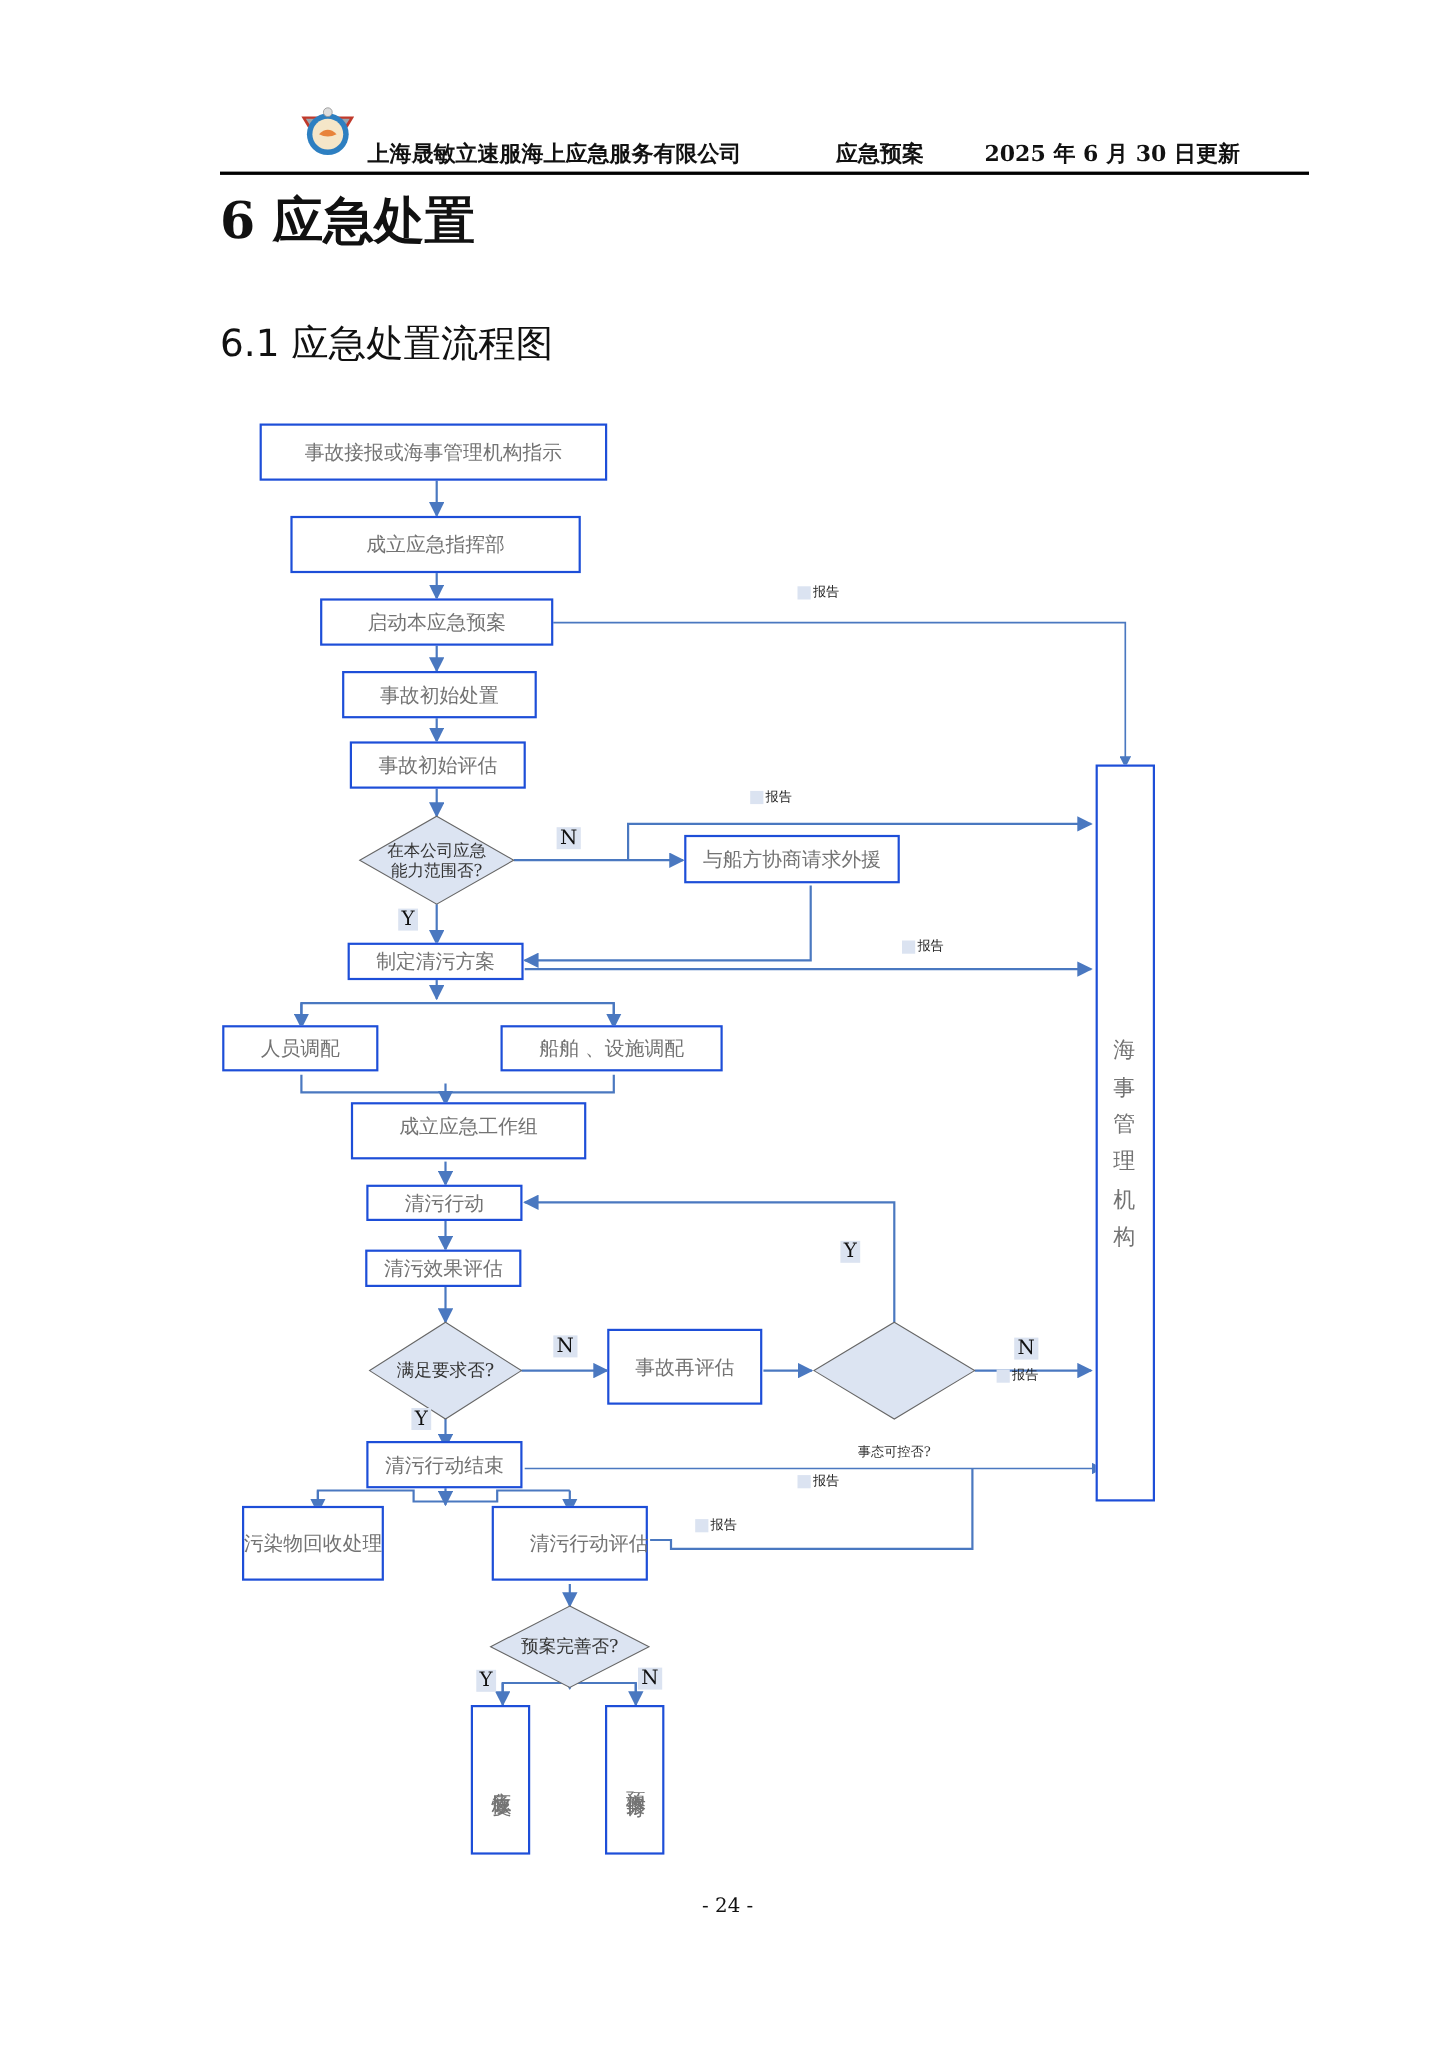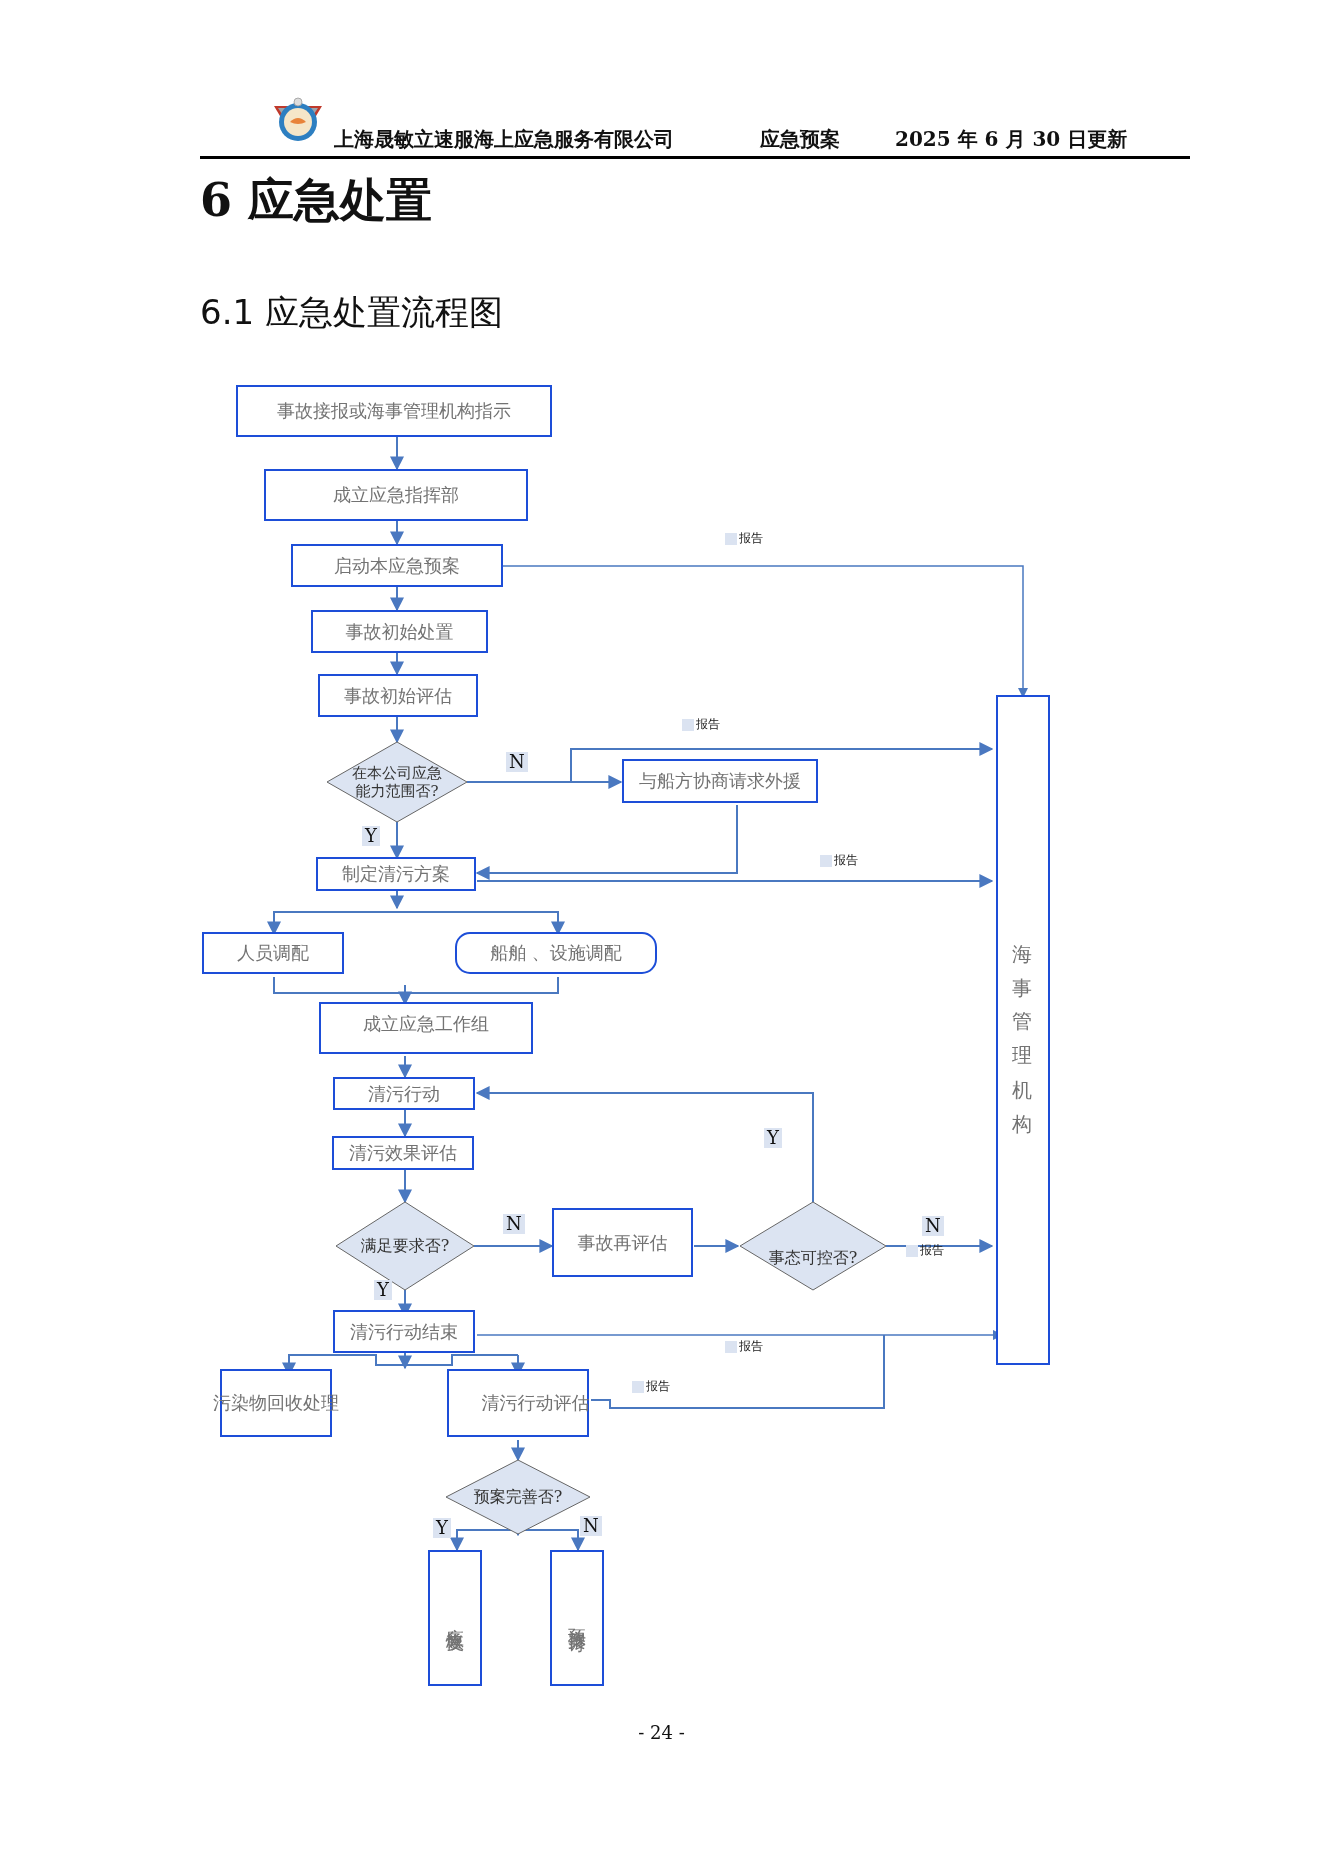--- a/index.html
+++ b/index.html
@@ -96,38 +96,38 @@
 </svg>
 
 <div class="box" style="left:236px;top:385px;width:316px;height:52px;">事故接报或海事管理机构指示</div>
 <div class="box" style="left:264px;top:469px;width:264px;height:52px;">成立应急指挥部</div>
 <div class="box" style="left:291px;top:544px;width:212px;height:43px;">启动本应急预案</div>
 <div class="box" style="left:311px;top:610px;width:177px;height:43px;">事故初始处置</div>
 <div class="box" style="left:318px;top:674px;width:160px;height:43px;">事故初始评估</div>
 <div class="box" style="left:622px;top:759px;width:196px;height:44px;">与船方协商请求外援</div>
 <div class="box" style="left:316px;top:857px;width:160px;height:34px;">制定清污方案</div>
 <div class="box" style="left:202px;top:932px;width:142px;height:42px;">人员调配</div>
-<div class="box" style="left:455px;top:932px;width:202px;height:42px;border-radius:15px;">船舶 、设施调配</div>
+<div class="box" style="left:455px;top:932px;width:202px;height:42px;">船舶 、设施调配</div>
 <div class="box top" style="left:319px;top:1002px;width:214px;height:52px;">成立应急工作组</div>
 <div class="box" style="left:333px;top:1077px;width:142px;height:33px;">清污行动</div>
 <div class="box" style="left:332px;top:1136px;width:142px;height:34px;">清污效果评估</div>
 <div class="box" style="left:552px;top:1208px;width:141px;height:69px;">事故再评估</div>
 <div class="box" style="left:333px;top:1310px;width:142px;height:43px;">清污行动结束</div>
-<div class="box" style="left:220px;top:1369px;width:112px;height:68px;">污染物回收处理</div>
+<div class="box" style="left:220px;top:1369px;width:129px;height:68px;">污染物回收处理</div>
 <div class="box" style="left:447px;top:1369px;width:142px;height:68px;padding-left:35px;">清污行动评估</div>
 <div class="box vbox" style="left:428px;top:1550px;width:54px;height:136px;">应急恢复</div>
 <div class="box vbox" style="left:550px;top:1550px;width:54px;height:136px;">预案修订</div>
 <div class="box vbox big" style="left:996px;top:695px;width:54px;height:670px;">海事管理机构</div>
 
 <div class="dtext" style="left:397px;top:782px;">
   <div>在本公司应急</div>
   <div>能力范围否?</div>
 </div>
 <div class="dtext" style="left:405px;top:1246px;font-size:16px;">满足要求否?</div>
-<div class="dtext" style="left:813px;top:1258px;font-size:16px;">事态可控否?</div>
+<div class="dtext" style="left:813px;top:1320px;font-size:12px;">事态可控否?</div>
 <div class="dtext" style="left:518px;top:1497px;font-size:16px;">预案完善否?</div>
 
 <div class="lbl" style="left:725px;top:530px;"><span class="hl"></span><span>报告</span></div>
 <div class="lbl" style="left:682px;top:716px;"><span class="hl"></span><span>报告</span></div>
 <div class="lbl" style="left:820px;top:852px;"><span class="hl"></span><span>报告</span></div>
 <div class="lbl" style="left:906px;top:1242px;"><span class="hl"></span><span>报告</span></div>
 <div class="lbl" style="left:725px;top:1338px;"><span class="hl"></span><span>报告</span></div>
 <div class="lbl" style="left:632px;top:1378px;"><span class="hl"></span><span>报告</span></div>
 
 <div class="yn" style="left:506px;top:752px;">N</div>

